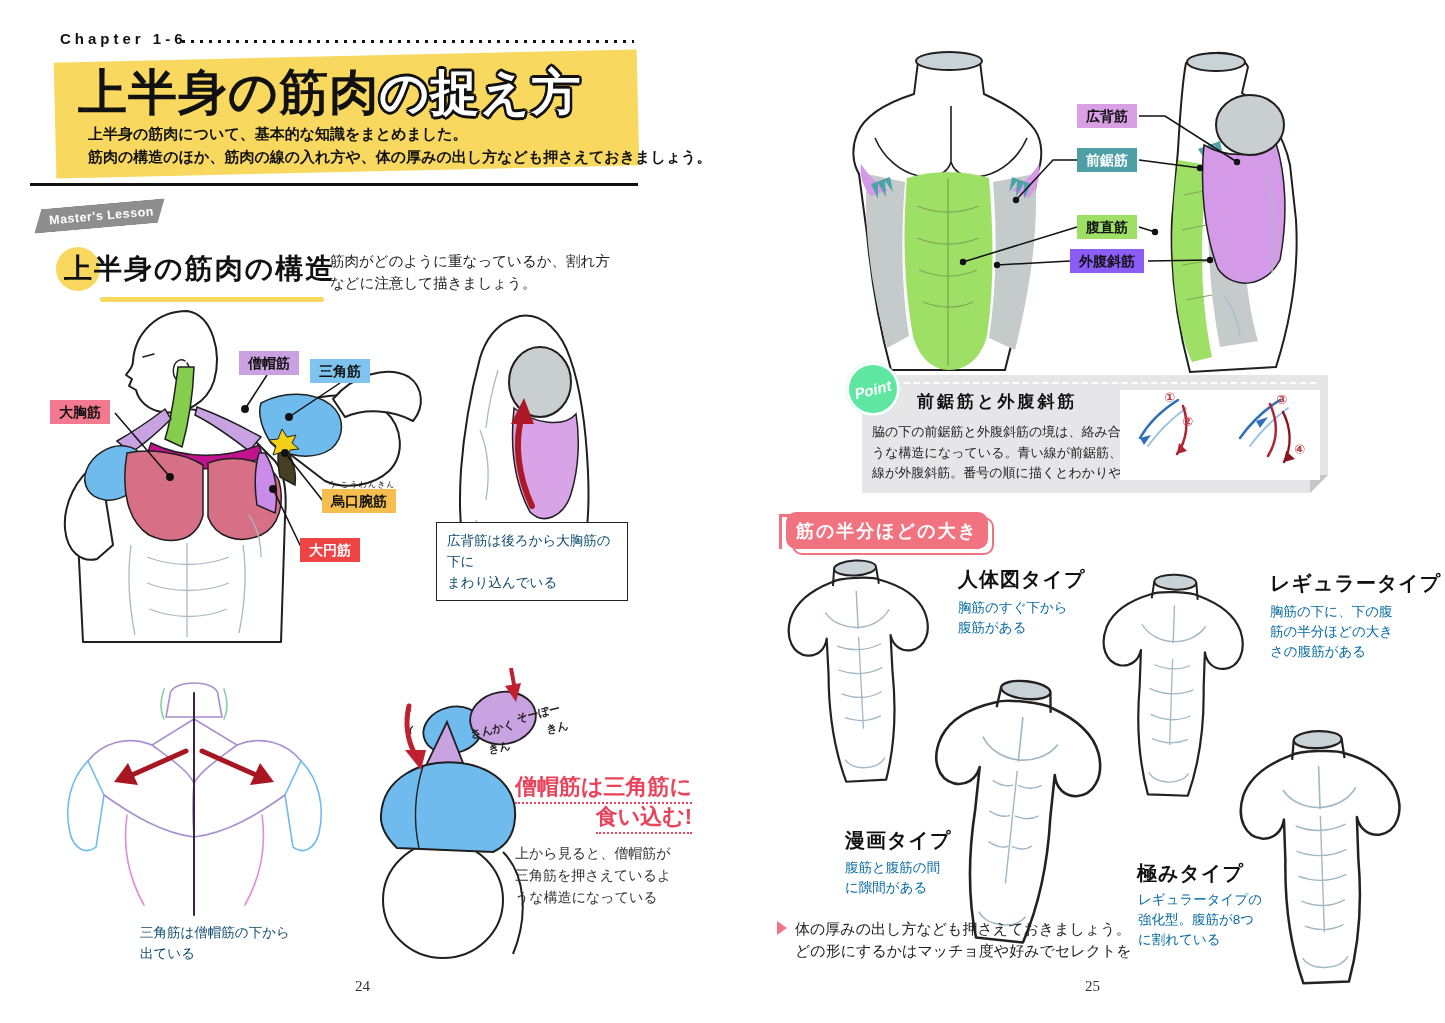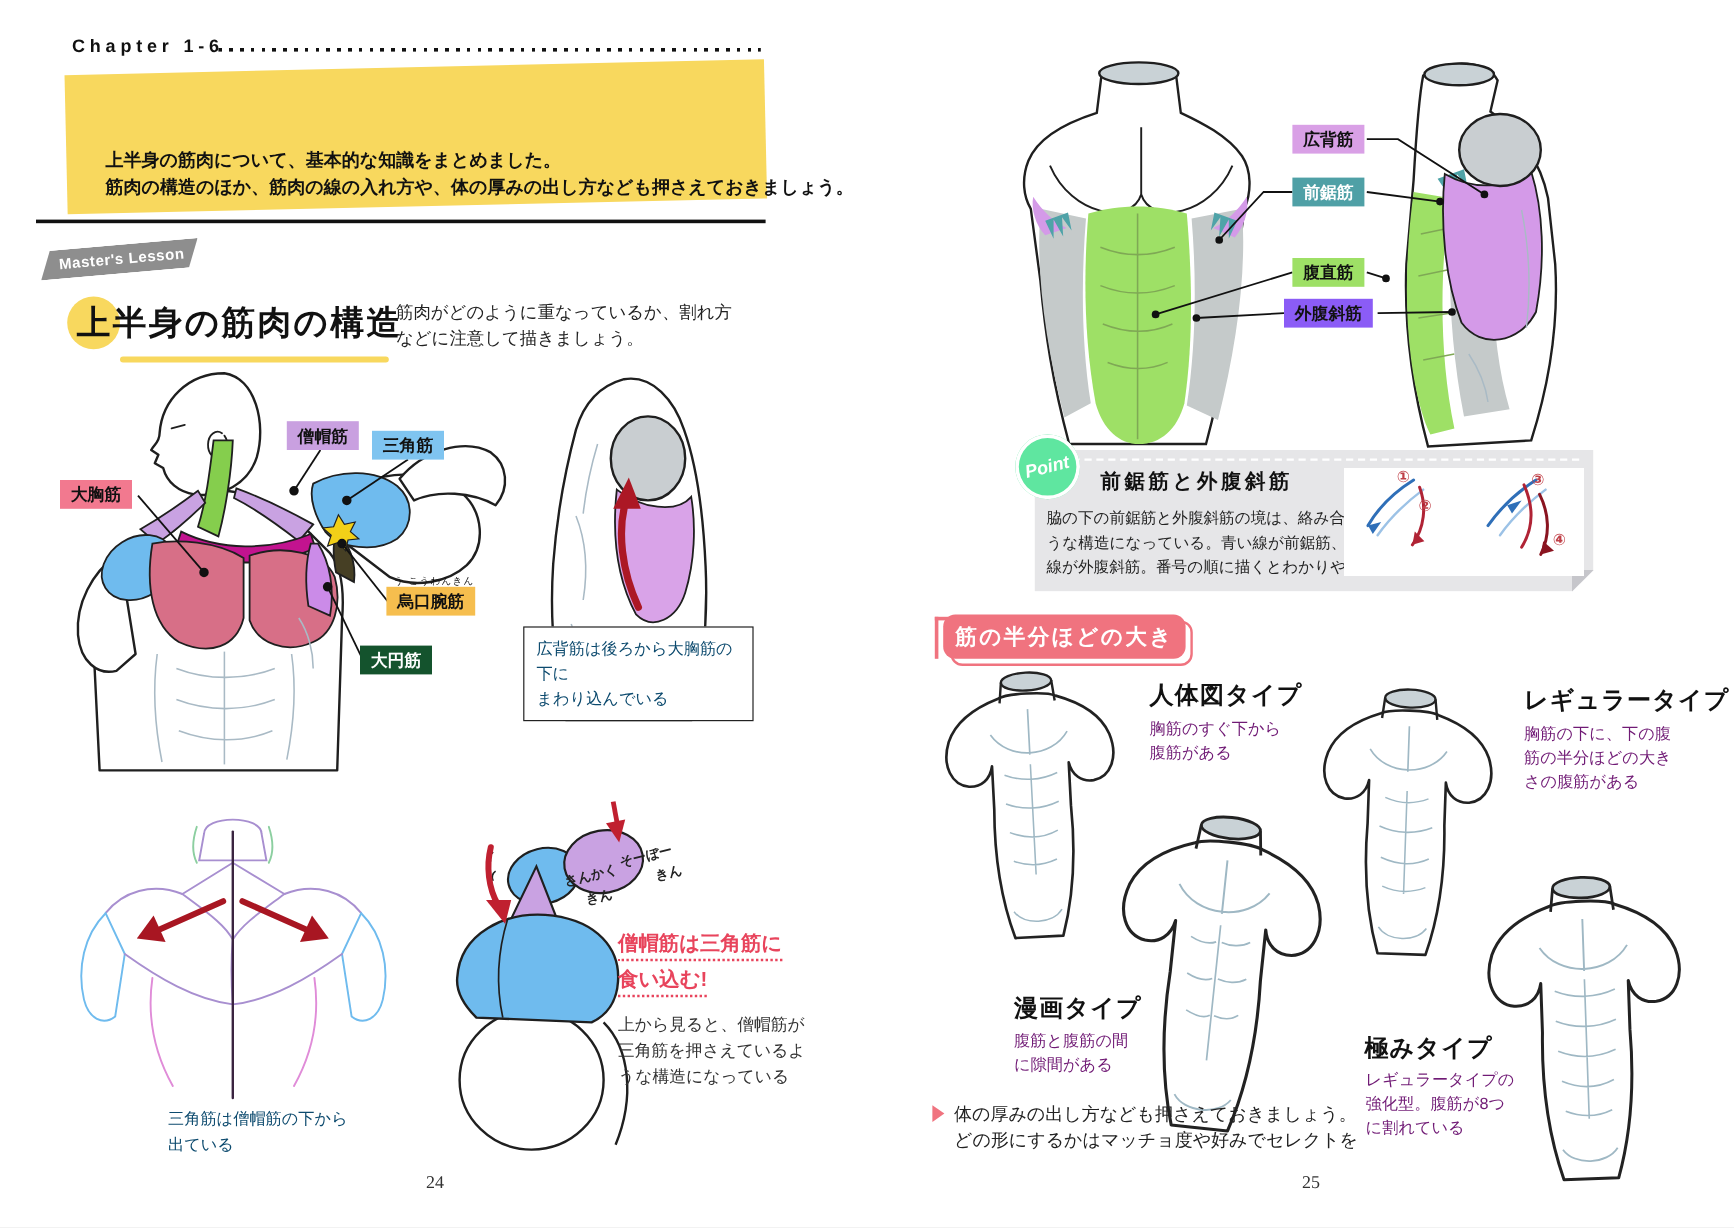--- a/index.html
+++ b/index.html
@@ -16,52 +16,55 @@
   .intro{font-size:15px;font-weight:700;line-height:23px;white-space:nowrap;}
   .rule{background:#111;}
   .ribbon{background:#8E8E8E;color:#fff;font-size:12.5px;font-weight:700;letter-spacing:.5px;
           padding:5px 12px 5px 16px;transform:rotate(-5deg);clip-path:polygon(7% 0,100% 0,93% 100%,0 100%);}
   .sectitle{font-size:28px;font-weight:700;letter-spacing:2px;white-space:nowrap;}
   .seccircle{width:44px;height:44px;border-radius:50%;background:#F8D85E;}
   .secline{height:5px;background:#F8D85E;border-radius:3px;}
   .note{font-size:14.5px;line-height:22px;color:#222;white-space:nowrap;}
   .ruby{position:absolute;font-size:8px;letter-spacing:1px;color:#111;white-space:nowrap;text-align:right;}
   .capbox{border:1.5px solid #222;background:#fff;padding:7px 10px;}
-  .tiphead{font-size:17px;font-weight:700;color:#E8445C;line-height:30px;}
+  .tiphead{font-size:22px;font-weight:700;color:#E8445C;line-height:30px;text-align:right;}
   .tiphead span{border-bottom:2px dotted #E8445C;padding-bottom:3px;}
   .tipbody{font-size:14px;line-height:22px;color:#333;}
   .doodletxt{position:absolute;font-size:11px;font-weight:700;color:#222;transform:rotate(-14deg);white-space:nowrap;}
   .pointbox{background:#E6E6E8;clip-path:polygon(0 0,100% 0,100% calc(100% - 18px),calc(100% - 18px) 100%,0 100%);}
   .pointdash{position:absolute;left:12px;right:12px;top:7px;border-top:2px dashed #fff;}
   .pointcircle{width:54px;height:54px;border-radius:50%;background:#5FE6A0;box-shadow:inset 0 0 0 3px #fff;
                display:flex;align-items:center;justify-content:center;}
   .pointcircle span{color:#fff;font-weight:700;font-style:italic;font-size:15px;transform:rotate(-14deg);}
   .pointtitle{font-size:17px;font-weight:700;letter-spacing:3px;white-space:nowrap;}
   .pointbody{font-size:13px;line-height:20.5px;color:#222;white-space:nowrap;}
   .inset{background:#fff;}
   .cnum{position:absolute;font-size:13px;color:#C04048;font-weight:700;}
   .pinkbadge{background:#F0737F;color:#fff;font-size:18px;font-weight:700;letter-spacing:2px;
              border-radius:10px;display:flex;align-items:center;justify-content:center;}
   .pinkoutline{border:2px solid #F0737F;border-radius:10px;}
   .typename{font-size:20px;font-weight:700;letter-spacing:1px;white-space:nowrap;}
-  .typedesc{font-size:13.5px;line-height:20px;color:#701a75;white-space:nowrap;}
+  .typedesc{font-size:13.5px;line-height:20px;color:#0369a1;white-space:nowrap;}
   .notetxt{font-size:15px;line-height:22px;color:#222;white-space:nowrap;}
   .tri{width:0;height:0;border-top:7px solid transparent;border-bottom:7px solid transparent;border-left:10px solid #F0737F;}
   .pagenum{font-family:"Liberation Serif","DejaVu Serif",serif;font-size:15px;color:#333;}
   .dogear{width:0;height:0;border-top:18px solid #C6C6CB;border-right:18px solid transparent;}
 </style>
 </head>
 <body>
 
 <div id="canvas">
 
   <div class="abs chapter" style="left:60px;top:30px;">Chapter 1-6</div>
   <div class="abs dotline" style="left:182px;top:40px;width:452px;"></div>
 
   <div class="abs banner" style="left:55px;top:56px;width:583px;height:116px;"></div>
+  <div class="abs bigtitle" style="left:78px;top:60px;">
+    <span>上半身の筋肉</span><span class="titletail">の捉え方</span>
+  </div>
   <div class="abs intro" style="left:88px;top:122px;">上半身の筋肉について、基本的な知識をまとめました。</div>
   <div class="abs intro" style="left:88px;top:145px;">筋肉の構造のほか、筋肉の線の入れ方や、体の厚みの出し方なども押さえておきましょう。</div>
   <div class="abs rule" style="left:30px;top:183px;width:608px;height:3px;"></div>
 
   <div class="abs ribbon" style="left:33px;top:204px;">Master's Lesson</div>
 
   <div class="abs seccircle" style="left:56px;top:247px;"></div>
   <div class="abs sectitle" style="left:64px;top:250px;">上半身の筋肉の構造</div>
   <div class="abs secline" style="left:100px;top:297px;width:224px;"></div>
   <div class="abs note" style="left:330px;top:250px;">筋肉がどのように重なっているか、割れ方</div>
@@ -111,21 +114,21 @@
       <path d="M266,242 L238,184" fill="none"></path>
         <circle cx="238" cy="184" r="3.2"></circle>
     </g>
   </svg>
 
   <div class="chip" style="left:239px;top:351px;background:#C9A0E0;">僧帽筋</div>
   <div class="chip" style="left:310px;top:359px;background:#7FC4F0;">三角筋</div>
   <div class="chip" style="left:50px;top:400px;background:#F2798F;">大胸筋</div>
   <div class="ruby" style="left:328px;top:479px;">う こうわんきん</div>
   <div class="chip" style="left:322px;top:489px;background:#F6BE4E;">烏口腕筋</div>
-  <div class="chip" style="left:300px;top:538px;background:#14532d;color:#fff;">大円筋</div>
+  <div class="chip" style="left:300px;top:538px;background:#ef4444;color:#fff;">大円筋</div>
 
   <svg class="abs" style="left:428px;top:310px;" width="195" height="295" viewBox="0 0 195 295">
     <path d="M92,6 C70,12 58,28 52,48 C44,78 36,120 33,160 C30,205 34,250 44,290 L148,290 C158,248 162,205 160,162 C158,118 152,76 142,48 C134,24 116,2 92,6 Z" fill="#fff" stroke="#1f1f1f" stroke-width="2"></path>
     <g stroke="#A9BAC5" stroke-width="1.3" fill="none">
       <path d="M52,120 C60,140 62,165 58,190"></path>
       <path d="M48,210 C56,230 58,252 54,275"></path>
       <path d="M70,60 C64,80 60,100 58,118"></path>
     </g>
     <path d="M86,98 C82,135 86,172 102,202 C116,216 136,206 143,184 C151,158 152,128 148,104 C136,118 106,114 86,98 Z" fill="#D9A3E8" stroke="#1f1f1f" stroke-width="1.5"></path>
     <ellipse cx="112" cy="72" rx="31" ry="35" fill="#C9CED1" stroke="#1f1f1f" stroke-width="2"></ellipse>

